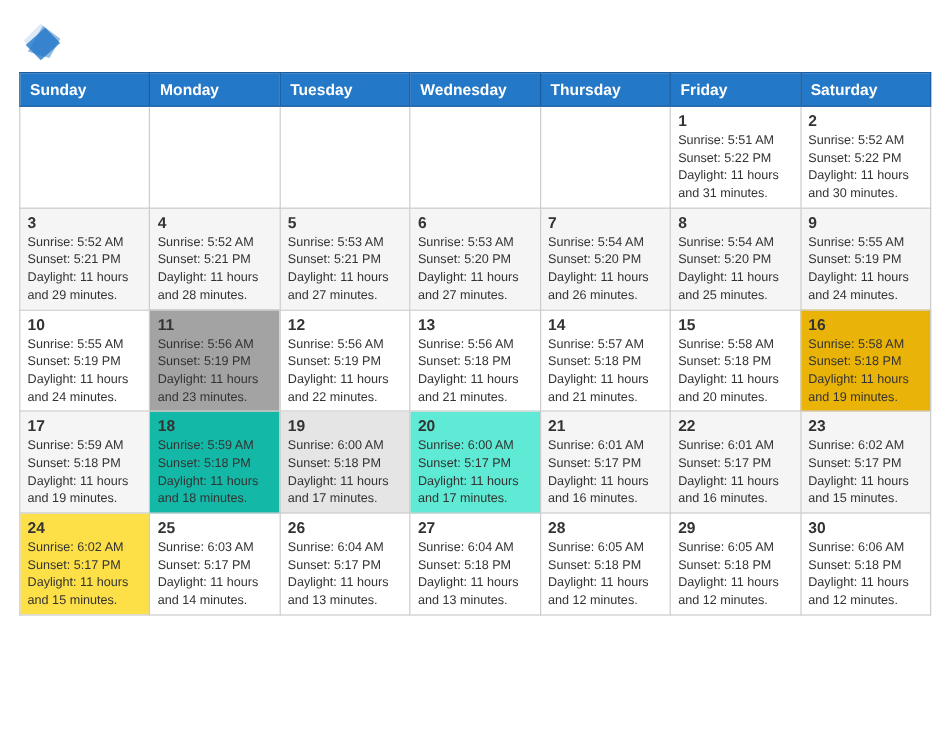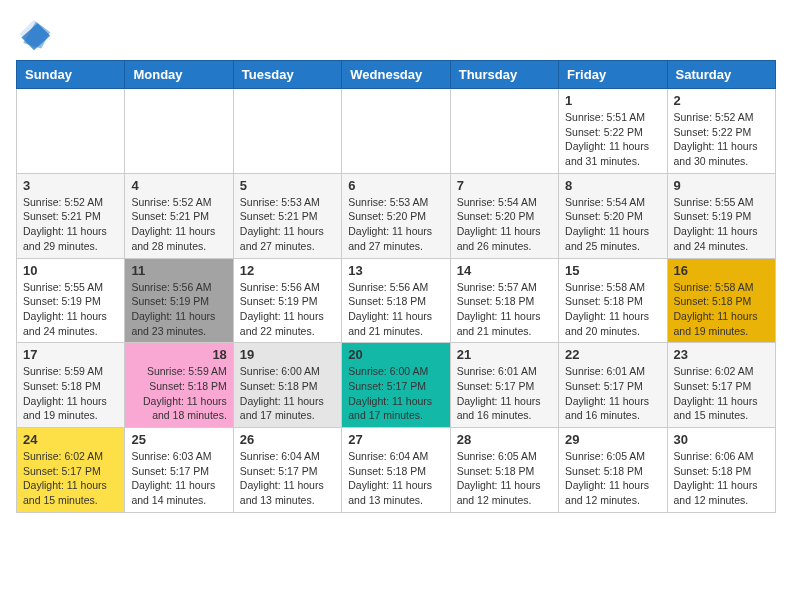--- a/index.html
+++ b/index.html
@@ -255,35 +255,35 @@
         </td>
       </tr>
       <tr>
         <td style="background: rgb(245, 245, 245);">
           <span class="day-number">17</span>
           <div class="day-info" style="white-space: pre-line;">Sunrise: 5:59 AM
 Sunset: 5:18 PM
 Daylight: 11 hours
 and 19 minutes.</div>
         </td>
-        <td style="background: #f9a8d4; text-align: right;">
+        <td style="background: #14b8a6;">
           <span class="day-number">18</span>
           <div class="day-info" style="white-space: pre-line;">Sunrise: 5:59 AM
 Sunset: 5:18 PM
 Daylight: 11 hours
 and 18 minutes.</div>
         </td>
         <td style="background: #e5e5e5;">
           <span class="day-number">19</span>
           <div class="day-info" style="white-space: pre-line;">Sunrise: 6:00 AM
 Sunset: 5:18 PM
 Daylight: 11 hours
 and 17 minutes.</div>
         </td>
-        <td style="background: #14b8a6;">
+        <td style="background: #5eead4;">
           <span class="day-number">20</span>
           <div class="day-info" style="white-space: pre-line;">Sunrise: 6:00 AM
 Sunset: 5:17 PM
 Daylight: 11 hours
 and 17 minutes.</div>
         </td>
         <td style="background: rgb(245, 245, 245);">
           <span class="day-number">21</span>
           <div class="day-info" style="white-space: pre-line;">Sunrise: 6:01 AM
 Sunset: 5:17 PM

